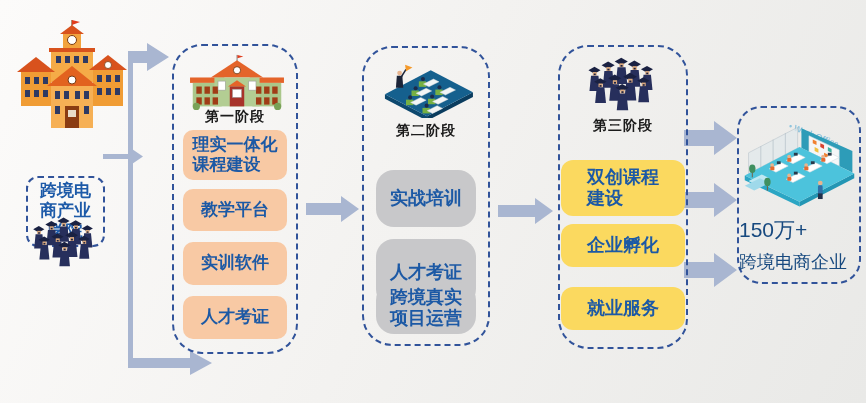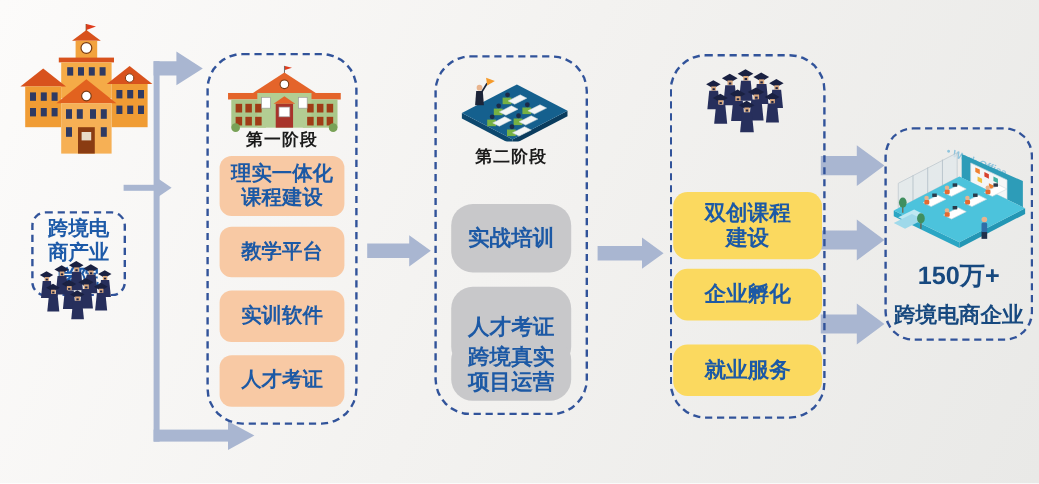--- a/index.html
+++ b/index.html
@@ -6,28 +6,28 @@
   .canvas{position:relative;width:866px;height:403px;overflow:hidden;
     background:linear-gradient(115deg,#fcfbfa 0%,#f3f2f0 48%,#e9e9e7 100%);
     font-family:"Liberation Sans",sans-serif;}
   .abs{position:absolute;}
   .connectors{position:absolute;left:0;top:0;width:866px;height:403px;pointer-events:none;}
   .dashed{border:2px dashed #31539a;box-sizing:border-box;background:transparent;}
   .stage{border-radius:30px;}
   .stage-title{position:absolute;left:0;right:0;text-align:center;font-size:14px;
     font-weight:bold;color:#1b1b1b;letter-spacing:1px;}
   .item{position:absolute;left:50%;transform:translateX(-50%);display:flex;align-items:center;
-    justify-content:center;text-align:center;font-weight:bold;color:#1c59a5;
+    justify-content:center;text-align:left;font-weight:bold;color:#1c59a5;
     white-space:pre-line;line-height:1.18;box-sizing:border-box;}
   .s1{background:#f8c9a4;border-radius:10px;width:104px;font-size:17px;}
   .s2{background:#c8c8ca;border-radius:18px;width:100px;font-size:18px;}
   .s3{background:#fbd95f;border-radius:12px;width:124px;font-size:18px;}
   .college{border-radius:12px;color:#1d5aa8;font-weight:bold;font-size:17px;text-align:center;
     white-space:pre-line;line-height:1.2;display:flex;align-items:center;justify-content:center;margin-top:43px;}
-  .result-text{position:absolute;left:0;right:0;text-align:center;font-weight:bold;color:#17497f;}
+  .result-text{position:absolute;left:0;right:0;text-align:left;font-weight:normal;color:#17497f;}
 </style>
 </head>
 <body>
 
 <div class="canvas">
 
   <svg width="0" height="0" style="position:absolute" aria-hidden="true">
     <defs>
       <g id="gperson">
         <polygon points="7,3 14,7 7,11 0,7" fill="#1a2142"></polygon>
@@ -204,20 +204,21 @@
         <use href="#gperson" transform="translate(34,2)"></use>
         <use href="#gperson" transform="translate(48,5)"></use>
         <use href="#gperson" transform="translate(62,11) scale(0.92)"></use>
         <use href="#gperson" transform="translate(12,24) scale(0.95)"></use>
         <use href="#gperson" transform="translate(27,20)"></use>
         <use href="#gperson" transform="translate(43,18) scale(1.05)"></use>
         <use href="#gperson" transform="translate(58,23) scale(0.95)"></use>
         <use href="#gperson" transform="translate(35,30)"></use>
       </svg>
     </div>
+    <div class="stage-title" style="top:70px">第三阶段</div>
     <div class="item s3" style="top:113px;height:56px">双创课程
 建设</div>
     <div class="item s3" style="top:240px;height:43px">就业服务</div>
     <div class="item s3" style="top:177px;height:43px">企业孵化</div>
   </div>
 
   <div class="abs dashed" style="left:737px;top:106px;width:124px;height:178px;border-radius:24px">
     <div class="abs" style="left:2px;top:6px;width:118px;height:104px">
       <svg viewBox="0 0 125 108" width="118" height="104">
         <text x="50" y="14" transform="rotate(21 50 14)" font-size="9" font-weight="bold" fill="#8fc4dd" font-family="Liberation Sans, sans-serif">• Work Office</text>

